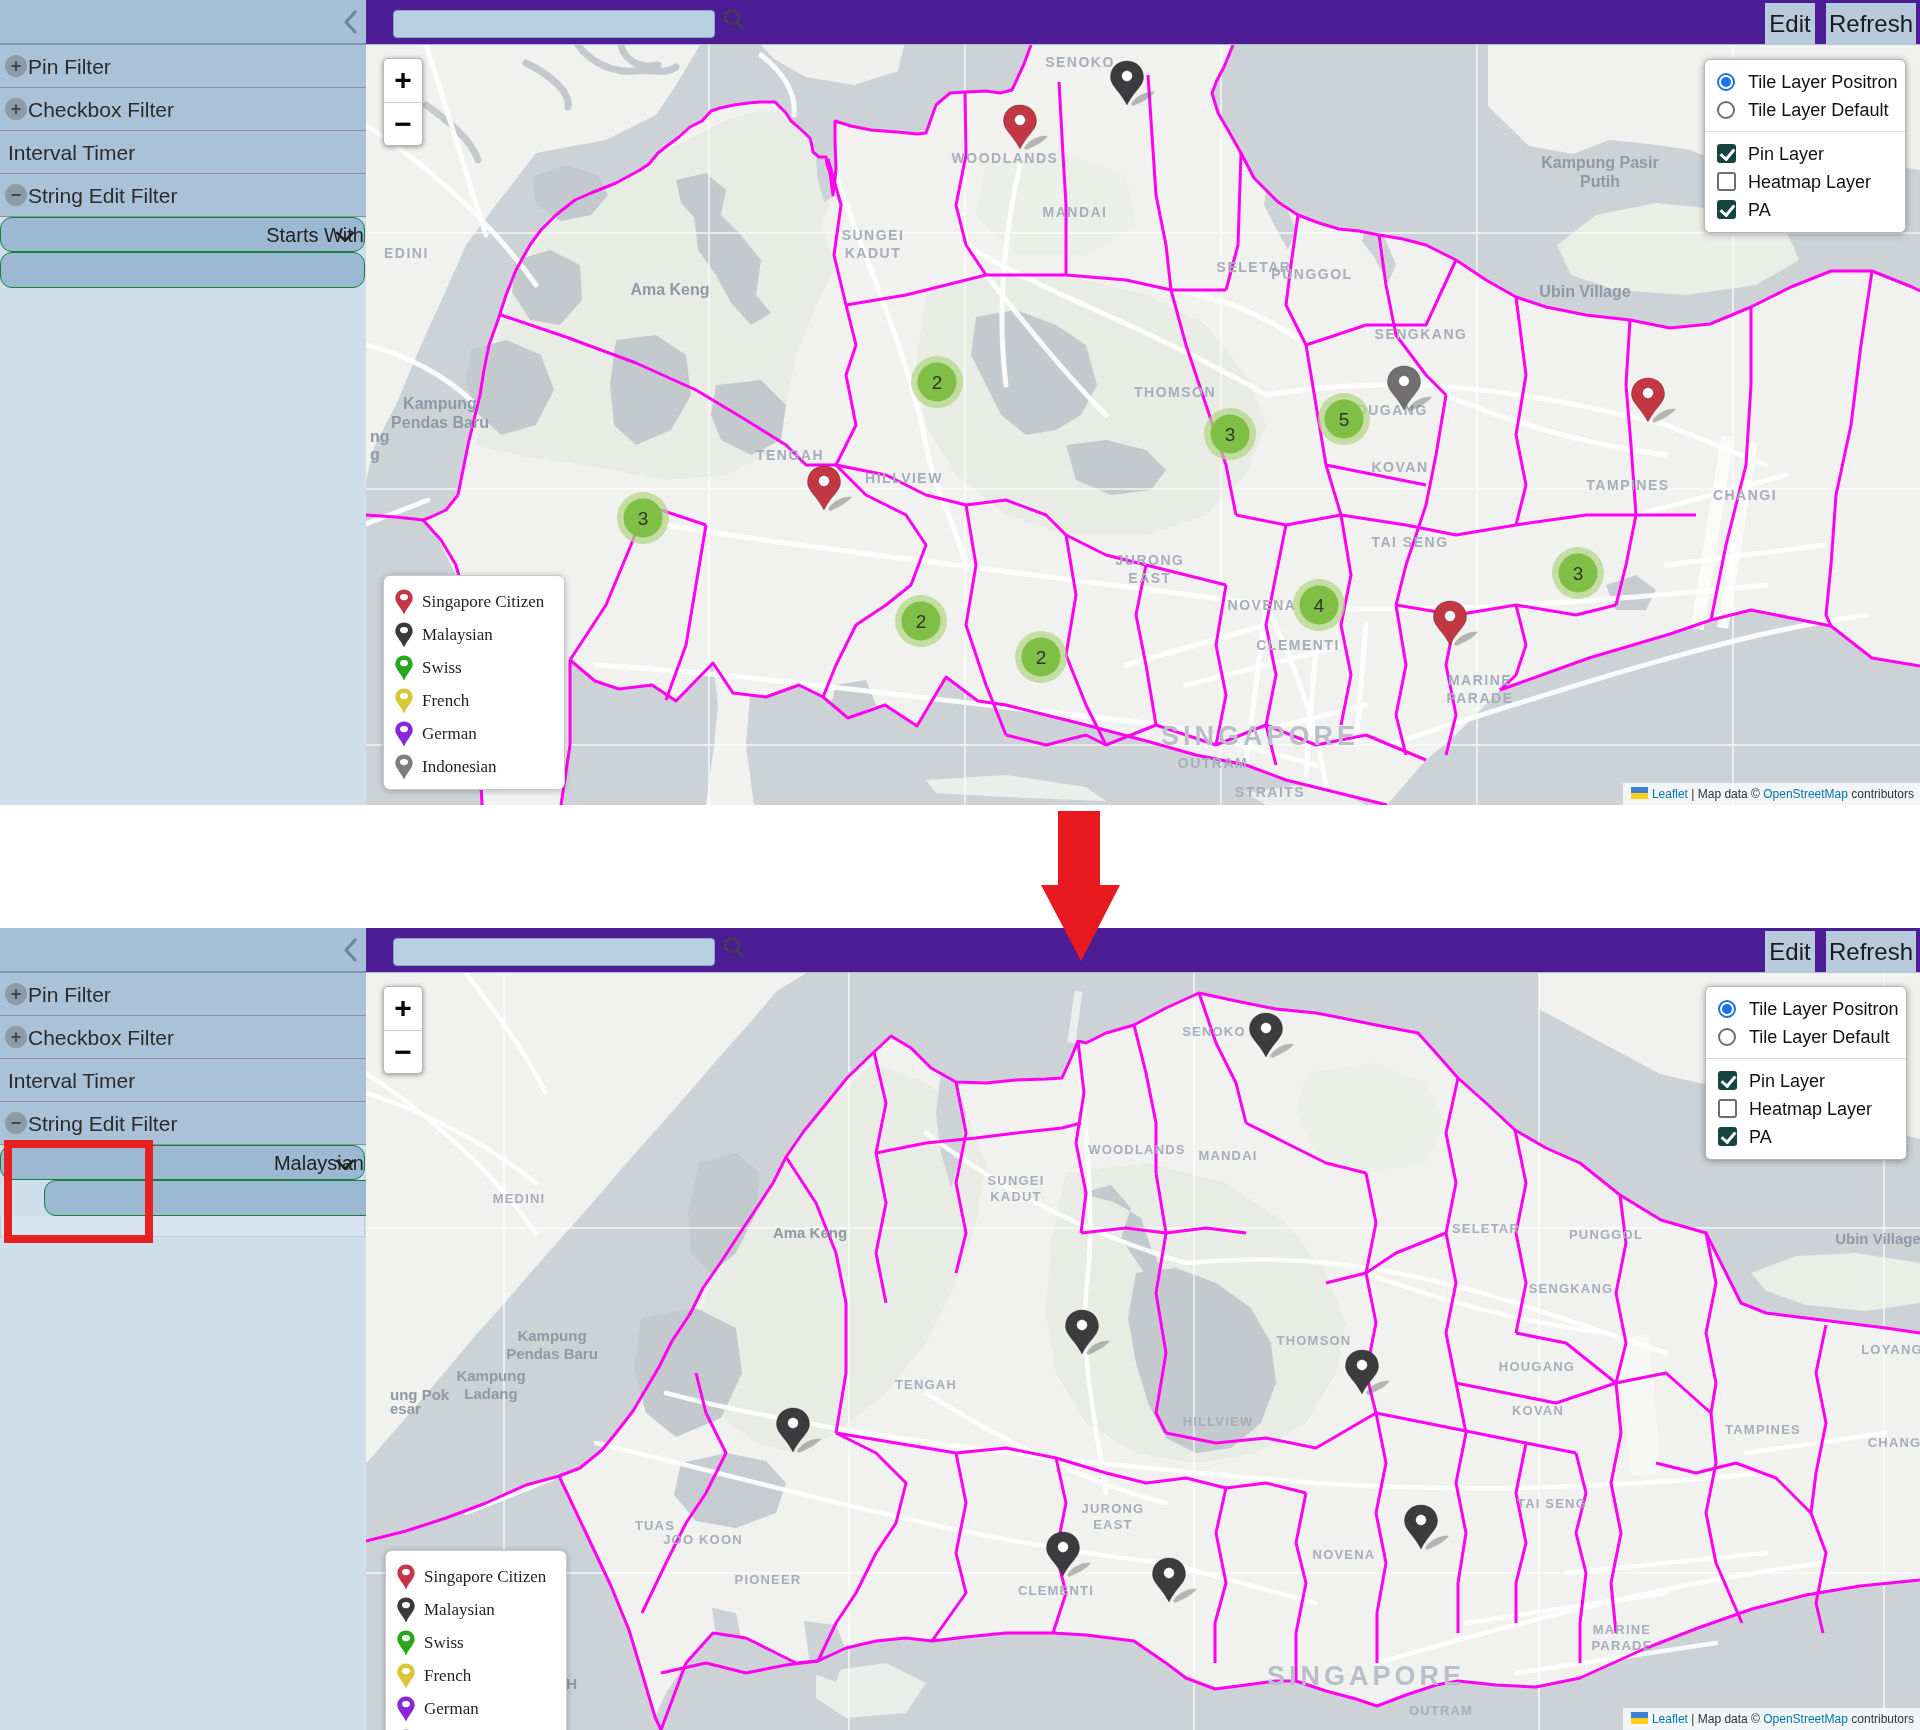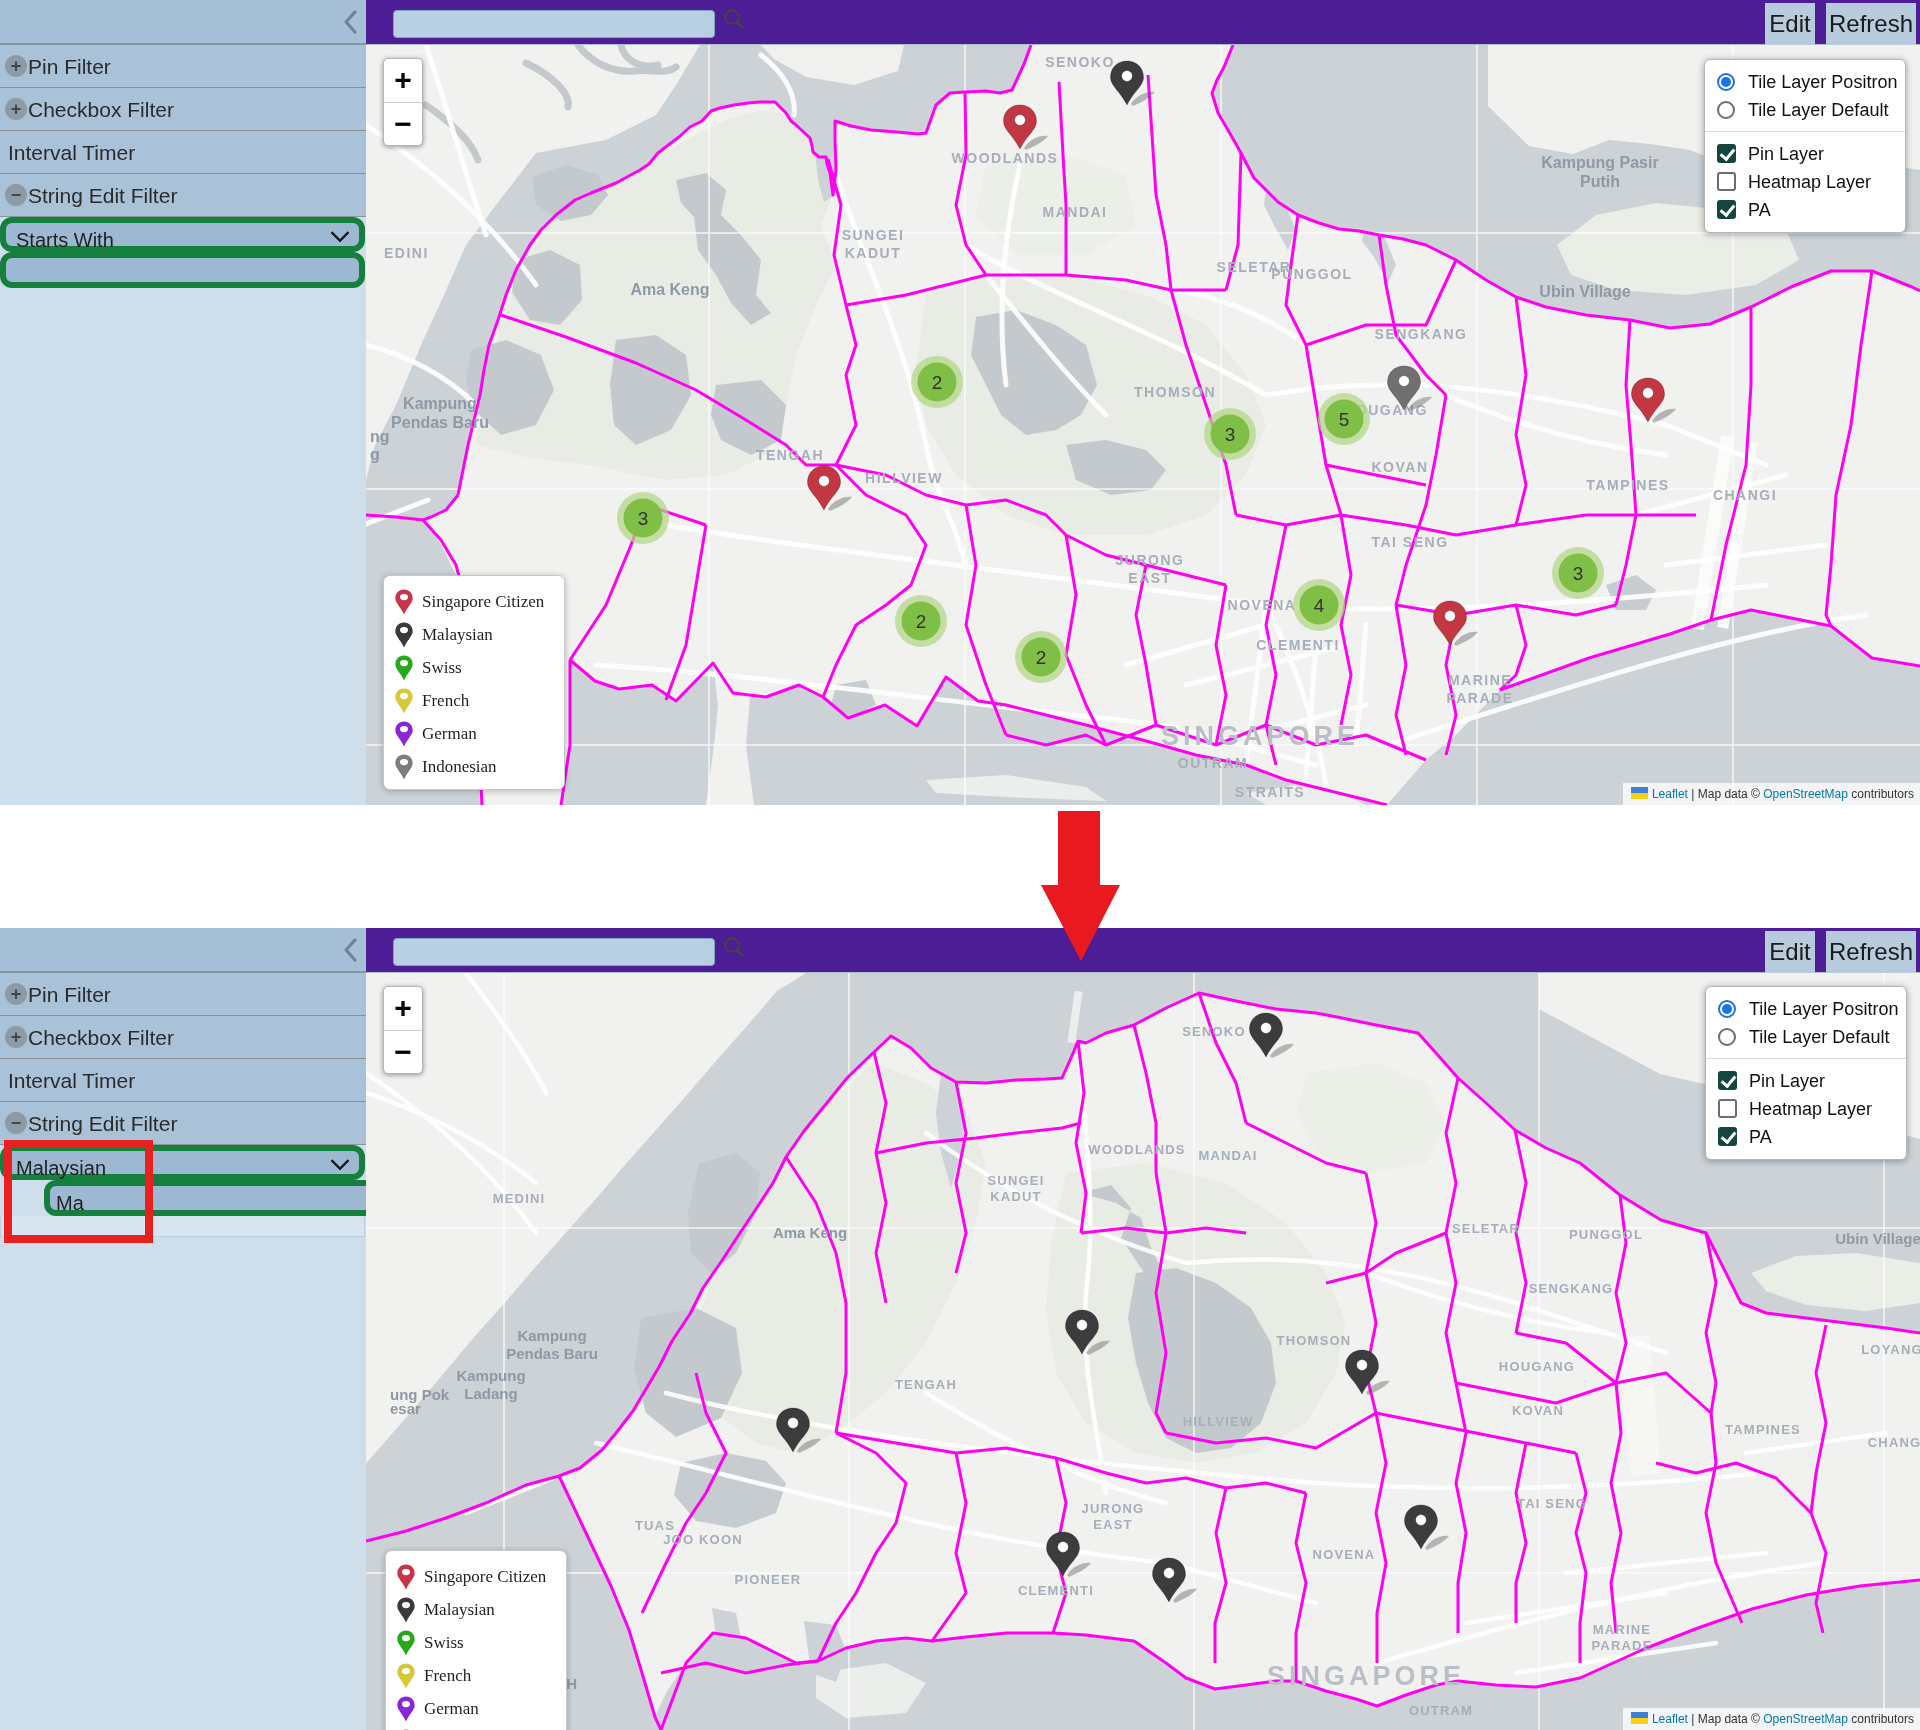--- a/index.html
+++ b/index.html
@@ -8,21 +8,21 @@
   .section { position:absolute; left:0; width:1920px; }
   .topbar { position:absolute; left:366px; top:0; width:1554px; height:45px; background:#4c1d95; border-bottom:1px solid #aebfcc; }
   .searchbox { position:absolute; left:27px; top:10px; width:322px; height:28px; background:#b9cfe2; border:1px solid #7da7c4; border-radius:4px; }
   .btn { position:absolute; top:3px; height:42px; background:#b7cbdc; color:#1a1a1a; font-size:24px; line-height:42px; text-align:center; }
   .sb { position:absolute; left:0; top:0; width:366px; background:#cfdeeb; }
   .sb-head { position:absolute; left:0; top:0; width:366px; height:45px; background:#a6c0d7; border-bottom:2px solid #8295a3; }
   .sb-row { position:relative; width:366px; height:43px; background:#a9c2d8; border-bottom:1.5px solid #8d9198; font-size:21px; color:#2b2b2b; line-height:43px; }
   .sb-row .lbl { position:absolute; left:28px; }
   .sb-row .lbl0 { position:absolute; left:8px; }
   .pm { position:absolute; left:5px; top:10px; width:22px; height:22px; border-radius:50%; background:#8d9aa7; color:#3f4850; font-size:18px; line-height:22px; text-align:center; font-weight:bold; }
-  .sb-select, .sb-input { position:relative; width:365px; background:#9cb8d2; border:6px solid #15803d; border-radius:12px; font-size:20px; color:#222; }
+  .sb-select, .sb-input { position:relative; width:365px; background:#9cb8d2; border:1px solid #15803d; border-radius:12px; font-size:20px; color:#222;text-align:right; }
   .chev { position:absolute; right:12px; top:50%; width:14px; height:14px; transform:translateY(-64%) rotate(45deg); border-right:3px solid #222; border-bottom:3px solid #222; border-radius:1px; }
   .collapse { position:absolute; right:9px; top:10px; width:14px; height:24px; }
   .map { position:absolute; left:366px; overflow:hidden; background:#f2f2f0; }
   .zoomctl { position:absolute; left:17px; top:13px; width:40px; height:88px; background:#fff; border:1px solid #b5b5b5; border-radius:5px; box-shadow:0 1px 5px rgba(0,0,0,0.4); }
   .zoomctl .zi { position:absolute; left:0; width:38px; height:43px; color:#000; font-size:30px; text-align:center; line-height:42px; font-weight:bold; }
   .zoomctl .sep { position:absolute; left:0; top:43px; width:38px; height:1px; background:#ccc; }
   .legend { position:absolute; background:#fff; border:1px solid #c9c9c9; border-radius:7px; box-shadow:0 1px 6px rgba(0,0,0,0.25); padding:9px 12px 6px 10px;font-family:Liberation Serif, serif; }
   .legend .li { position:relative; height:33px; line-height:33px; font-size:17px; color:#1f1f1f; padding-left:28px; white-space:nowrap; }
   .legend .li svg { position:absolute; left:0px; top:4px; }
   .layers { position:absolute; background:#fff; border:1px solid #b5b5b5; border-radius:6px; box-shadow:0 1px 7px rgba(0,0,0,0.35); padding:8px 12px; }

